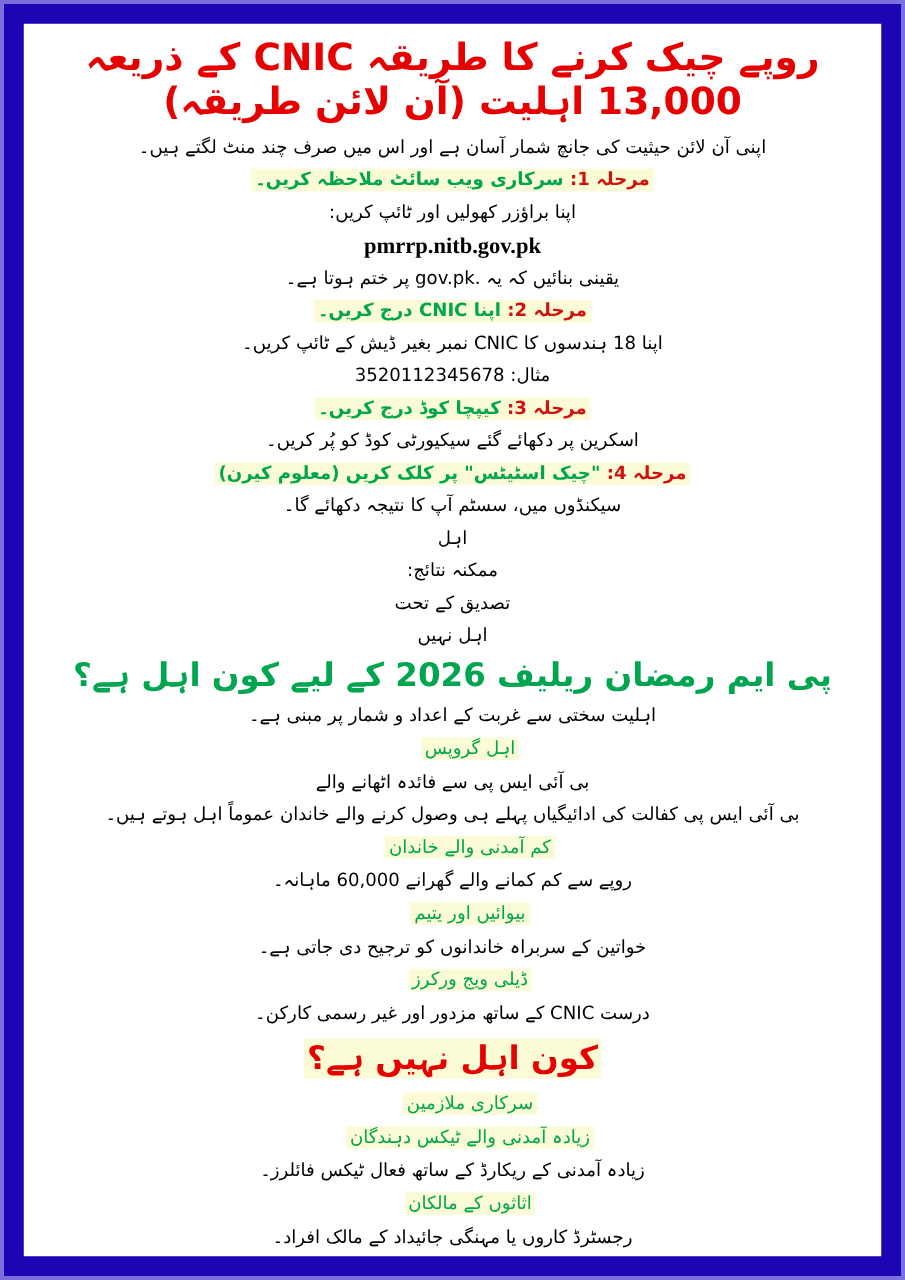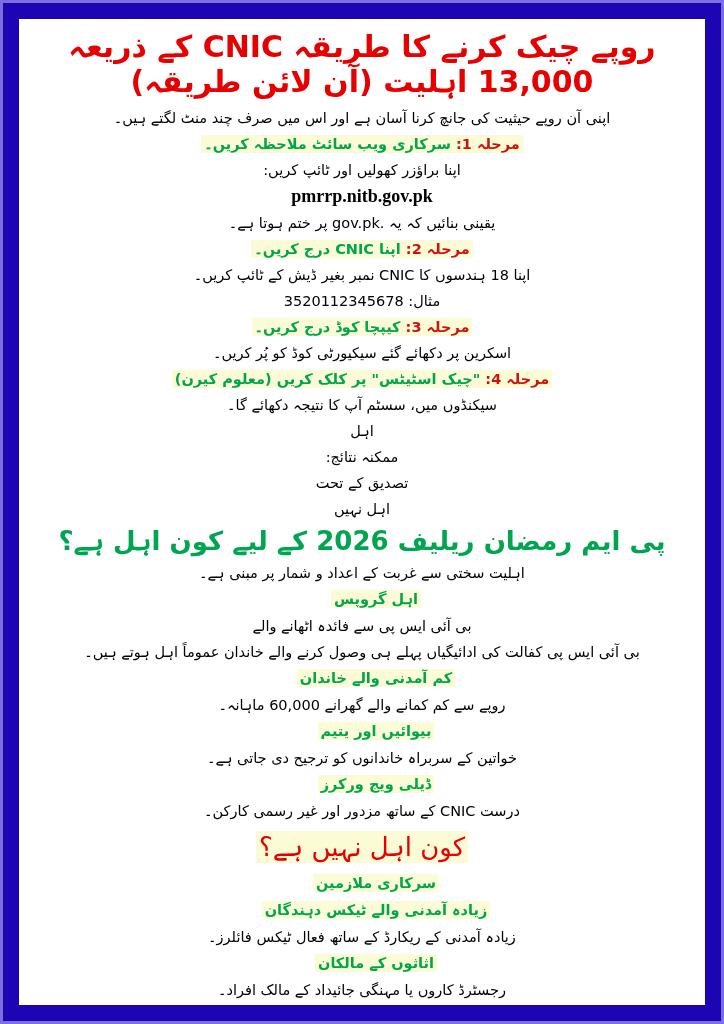--- a/index.html
+++ b/index.html
@@ -56,48 +56,48 @@
     color: var(--red-dark, #cf1110);
     font-weight: bold;
   }
   .step .step-text {
     color: var(--green, #00a550);
     font-weight: bold;
   }
   .subhead { line-height: 27px; }
   .subhead .hl {
     color: var(--green, #00a550);
-    font-weight: bold;
+    font-weight: normal;
     font-size: 14.5px;
     margin-left: 28px;
   }
   .heading_green {
     color: var(--green, #00a550);
     font-weight: bold;
     font-size: 26px;
     line-height: 32px;
     margin: 3px 0;
   }
   .heading_red {
     font-size: 26px;
     line-height: 38px;
     margin: 4px 0;
-    font-weight: normal;
+    font-weight: bold;
   }
   .heading_red .hl { color: var(--red, #e60000); }
 </style>
 </head>
 <body>
 
 <div class="outer">
   <div class="page">
     <div class="content">
       <div class="doc-title">روپے چیک کرنے کا طریقہ CNIC کے ذریعہ 13,000 اہلیت (آن لائن طریقہ)</div>
       <div>
-          <div class="line body">اپنی آن روپے حیثیت کی جانچ کرنا آسان ہے اور اس میں صرف چند منٹ لگتے ہیں۔</div>
+          <div class="line body">اپنی آن لائن حیثیت کی جانچ شمار آسان ہے اور اس میں صرف چند منٹ لگتے ہیں۔</div>
           <div class="line step"><span class="hl"><span class="step-num">مرحلہ 1: </span><span class="step-text">سرکاری ویب سائٹ ملاحظہ کریں۔</span></span></div>
           <div class="line body">اپنا براؤزر کھولیں اور ٹائپ کریں:</div>
           <div class="line ltr">pmrrp.nitb.gov.pk</div>
           <div class="line body">یقینی بنائیں کہ یہ .gov.pk پر ختم ہوتا ہے۔</div>
           <div class="line step"><span class="hl"><span class="step-num">مرحلہ 2: </span><span class="step-text">اپنا CNIC درج کریں۔</span></span></div>
           <div class="line body">اپنا 18 ہندسوں کا CNIC نمبر بغیر ڈیش کے ٹائپ کریں۔</div>
           <div class="line body">مثال: 3520112345678</div>
           <div class="line step"><span class="hl"><span class="step-num">مرحلہ 3: </span><span class="step-text">کیپچا کوڈ درج کریں۔</span></span></div>
           <div class="line body">اسکرین پر دکھائے گئے سیکیورٹی کوڈ کو پُر کریں۔</div>
           <div class="line step"><span class="hl"><span class="step-num">مرحلہ 4: </span><span class="step-text">"چیک اسٹیٹس" پر کلک کریں (معلوم کیرن)</span></span></div>

